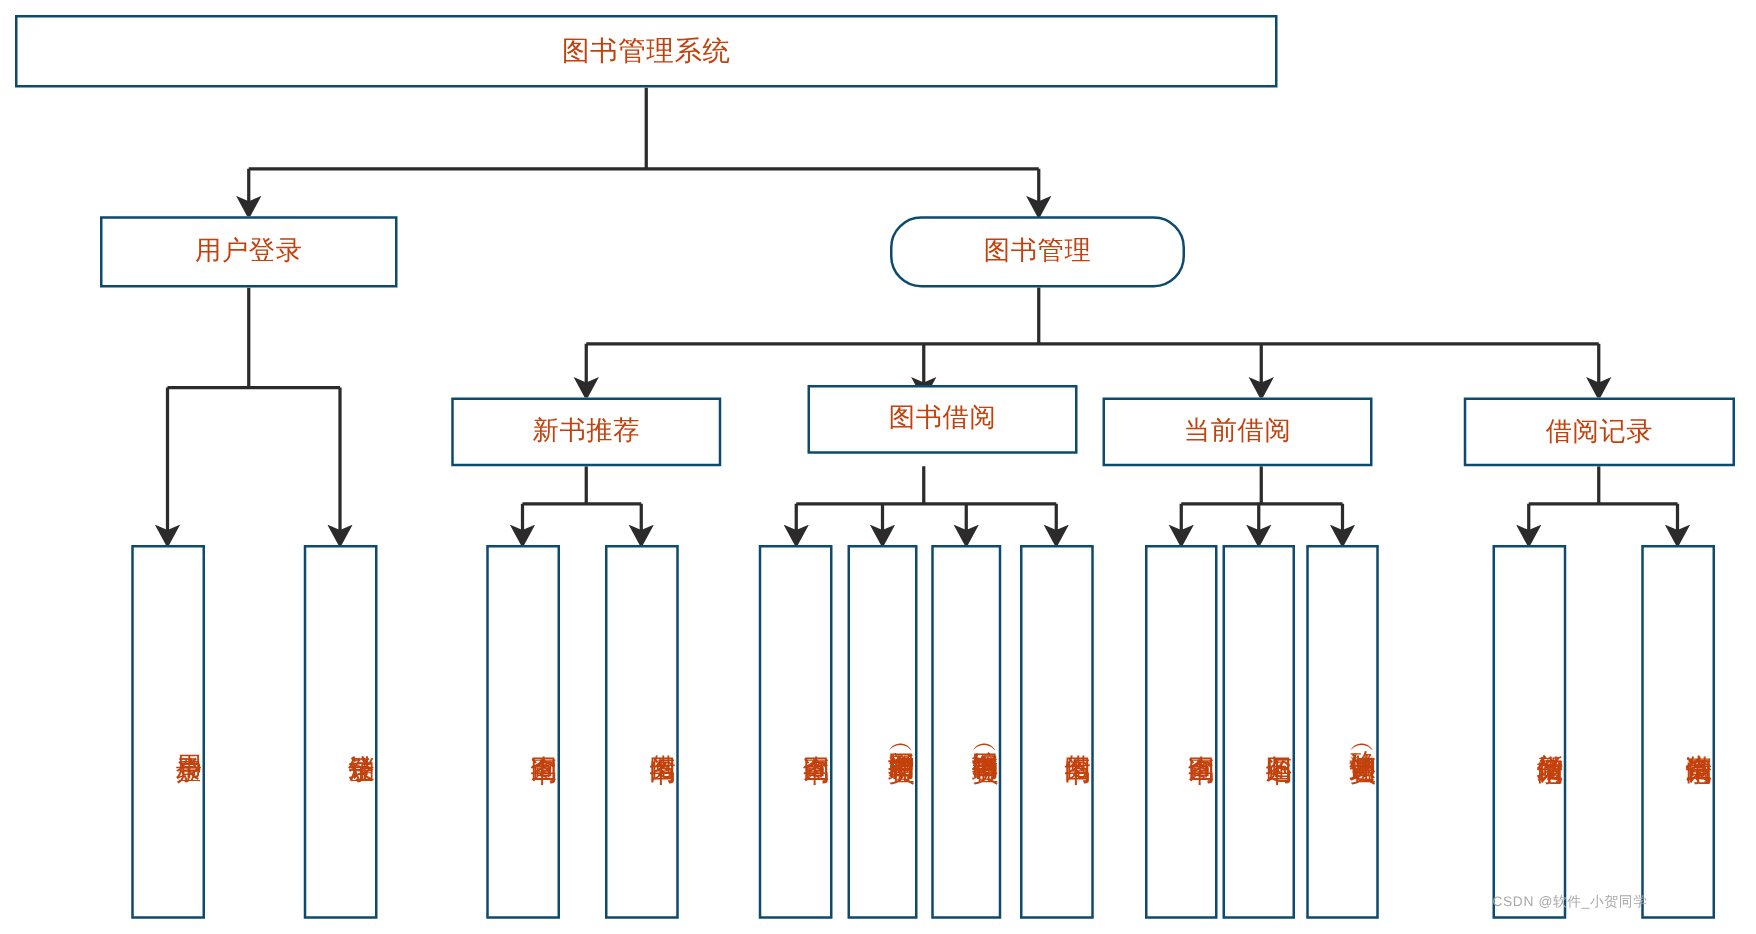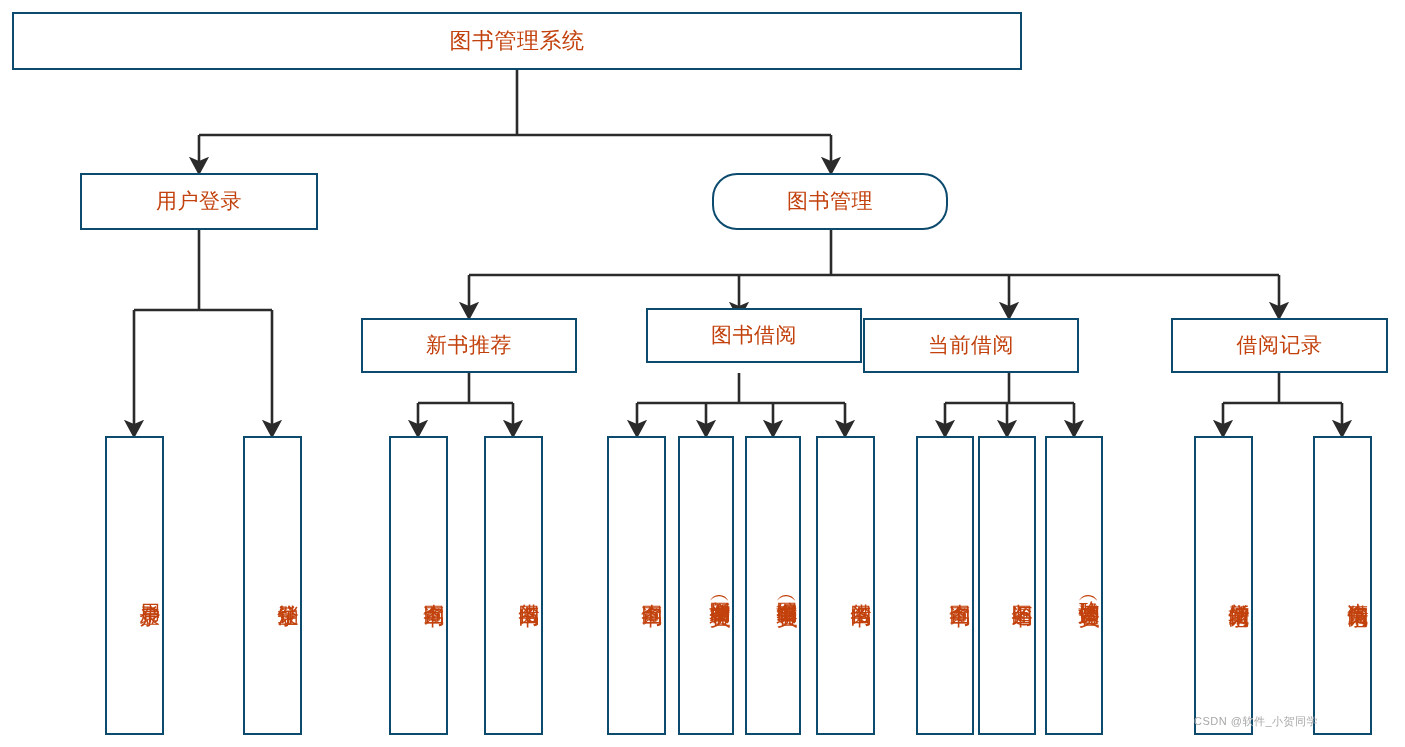--- a/index.html
+++ b/index.html
@@ -120,21 +120,21 @@
   <div class="node horiz" id="root-node" style="left:12px; top:12px; width:1010px; height:58px;">图书管理系统</div>
 
   <div class="node horiz" style="left:80px; top:173px; width:238px; height:57px;">用户登录</div>
 
   <div class="node horiz" style="left:712px; top:173px; width:236px; height:57px;border-radius:25px;">图书管理</div>
 
   <div class="node horiz" style="left:361px; top:318px; width:216px; height:55px;">新书推荐</div>
 
   <div class="node horiz" style="left:631px; top:308px; width:216px; height:55px;margin-left:15px;">图书借阅</div>
 
-  <div class="node horiz" style="left:863px; top:318px; width:216px; height:55px;">当前借阅</div>
+  <div class="node horiz" style="left:882px; top:318px; width:216px; height:55px;">当前借阅</div>
 
   <div class="node horiz" style="left:1171px; top:318px; width:217px; height:55px;font-family:Liberation Serif, serif;">借阅记录</div>
 
   <div class="node vert" style="left:105px; top:436px; width:59px; height:299px;">用户登录</div>
 
   <div class="node vert" style="left:243px; top:436px; width:59px; height:299px;">注销登录</div>
 
   <div class="node vert" style="left:389px; top:436px; width:59px; height:299px;">查询图书</div>
 
   <div class="node vert" style="left:484px; top:436px; width:59px; height:299px;">借阅图书</div>

